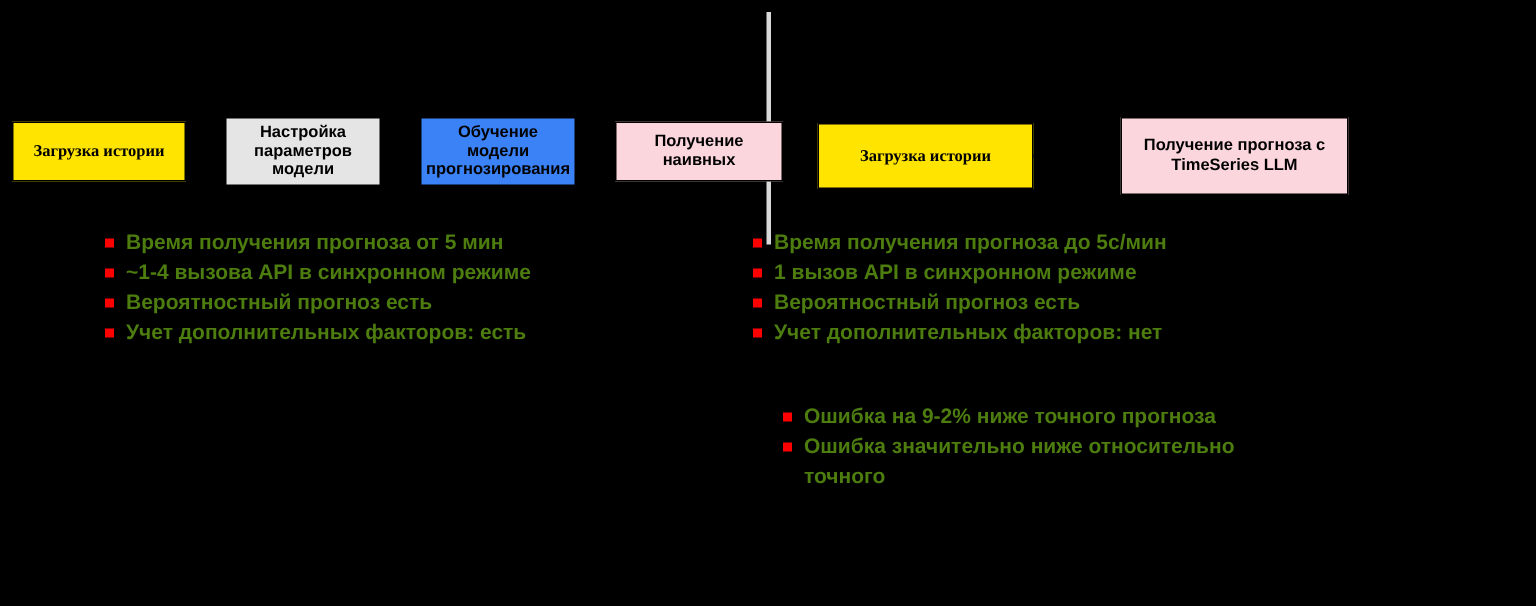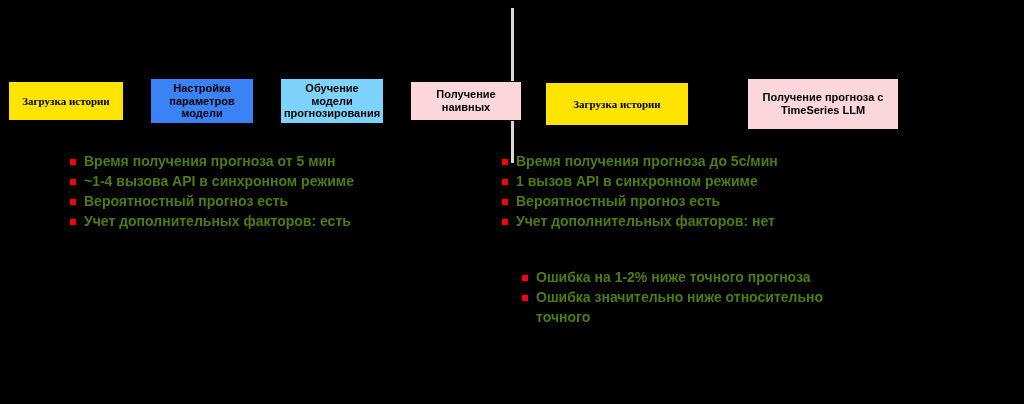--- a/index.html
+++ b/index.html
@@ -47,22 +47,22 @@
     font-weight: bold;
     line-height: 1.15;
     text-align: center;
     display: flex;
     align-items: center;
     justify-content: center;
     padding: 4px 5px;
     box-sizing: border-box;
   }
   .node-yellow { background: #ffe400; font-family: Liberation Serif, serif; }
-  .node-blue   { background: #3b82f6; }
-  .node-cyan   { background: #7dd3fc; }
+  .node-blue   { background: #e5e5e5; }
+  .node-cyan   { background: #3b82f6; }
   .node-pink   { background: #fbd6dd; }
 
   .n1 { width: 116px; height: 40px; }
   .n2 { width: 104px; height: 46px; }
   .n3 { width: 104px; height: 46px; }
   .n4 { width: 112px; height: 40px; }
   .r1 { width: 144px; height: 44px; }
   .r2 { width: 152px; height: 52px; }
 
   .arrow {
@@ -163,17 +163,17 @@
   </ul>
 
   <ul class="bullets bul-right">
     <li>Время получения прогноза до 5с/мин</li>
     <li>1 вызов API в синхронном режиме</li>
     <li>Вероятностный прогноз есть</li>
     <li>Учет дополнительных факторов: нет</li>
   </ul>
 
   <ul class="bullets bul-right2">
-    <li>Ошибка на 1-2% ниже точного прогноза</li>
+    <li>Ошибка на 9-2% ниже точного прогноза</li>
     <li>Ошибка значительно ниже относительно точного</li>
   </ul>
 
 </div>
 
 </body></html>

